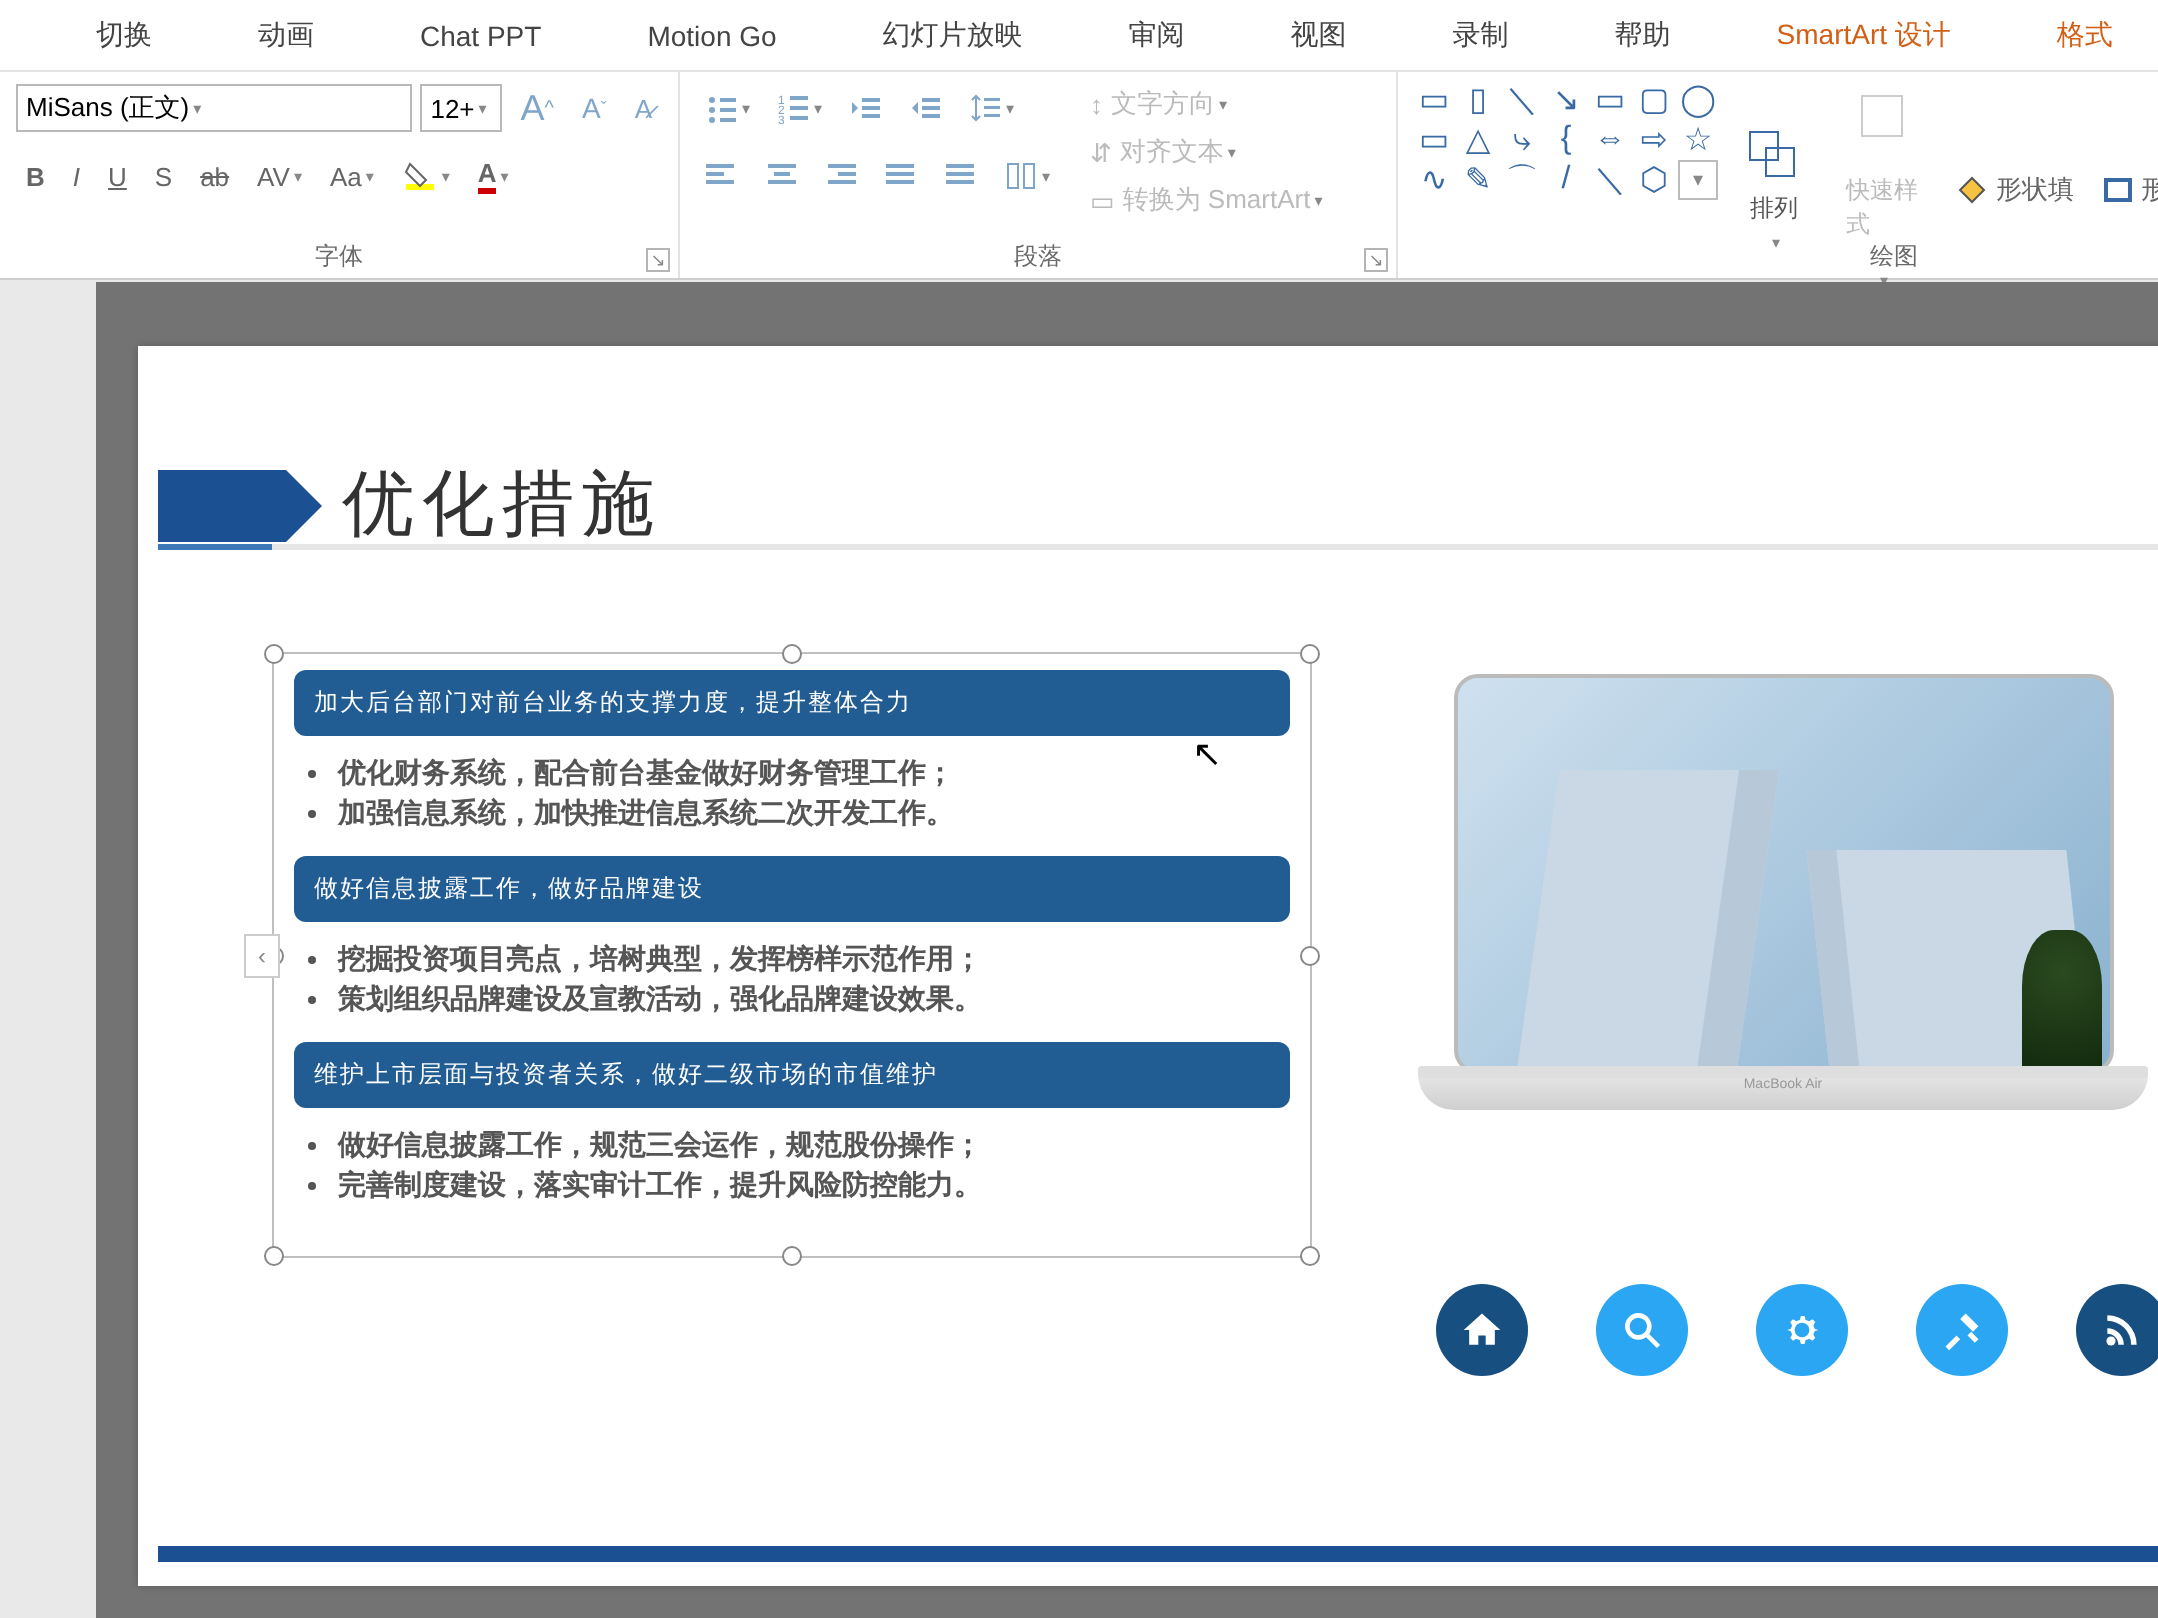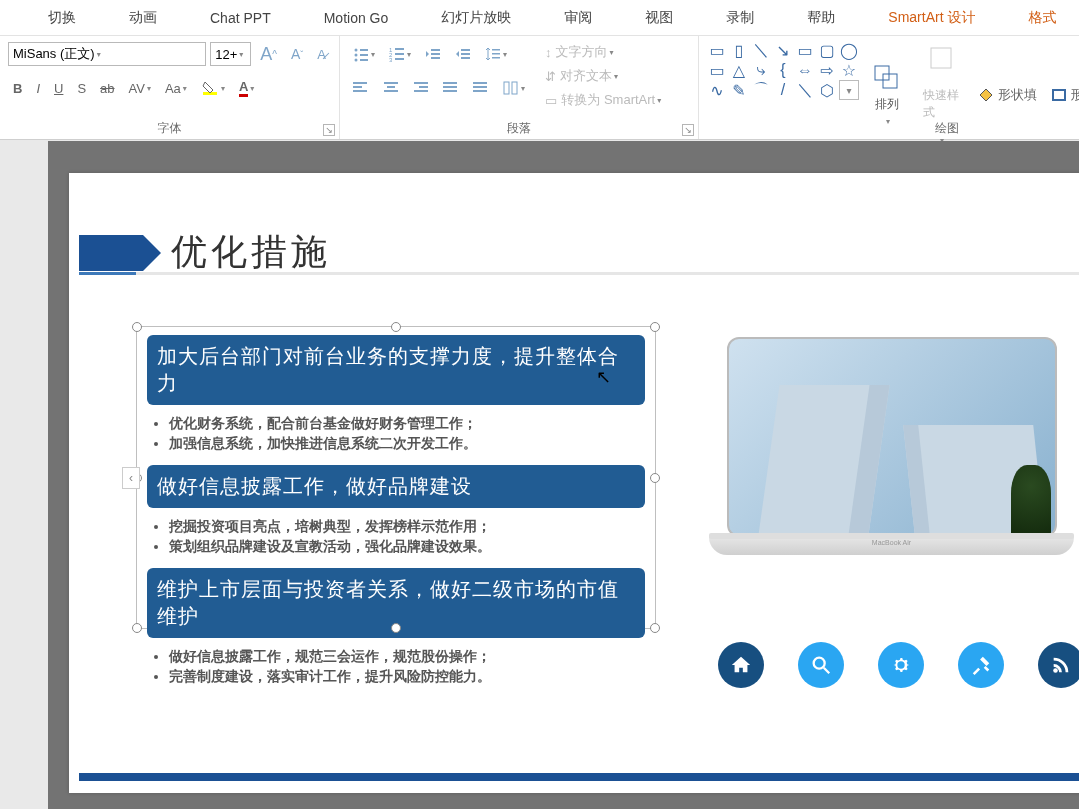--- a/index.html
+++ b/index.html
@@ -36,21 +36,21 @@
   .slide-title { font-size:36px; font-weight:300; color:#333; margin-left:28px; letter-spacing:4px; }
   .title-underline { position:absolute; top:99px; left:10px; width:1040px; height:3px; background:linear-gradient(90deg,#3d79b9,#3d79b9 5.5%, #e6e6e6 5.5%, #e6e6e6); }
 
   .sel-box { position:absolute; top:153px; left:67px; width:520px; height:303px; border:1px solid #bfbfbf; }
   .handle { position:absolute; width:10px; height:10px; background:#fff; border:1px solid #888; border-radius:50%; }
   .handle.tl{top:-5px;left:-5px}.handle.tm{top:-5px;left:calc(50% - 5px)}.handle.tr{top:-5px;right:-5px}
   .handle.ml{top:calc(50% - 5px);left:-5px}.handle.mr{top:calc(50% - 5px);right:-5px}
   .handle.bl{bottom:-5px;left:-5px}.handle.bm{bottom:-5px;left:calc(50% - 5px)}.handle.br{bottom:-5px;right:-5px}
   .nav-left { position:absolute; left:-15px; top:calc(50% - 11px); width:18px; height:22px; border:1px solid #ccc; background:#fff; font-size:12px; color:#888; display:flex; align-items:center; justify-content:center; }
 
-  .sa-item .hdr { background:#215c93; color:#fff; font-size:20px; padding:8px 10px; border-radius:6px; letter-spacing:1px; }
+  .sa-item .hdr { background:#215c93; color:#fff; font-size:12px; padding:8px 10px; border-radius:6px; letter-spacing:1px; }
   .sa-item ul { padding:8px 0 10px 22px; list-style:disc; color:#555; font-size:14px; }
   .sa-item ul li { margin:2px 0;font-weight:bold; }
 
   .laptop { position:absolute; top:164px; right:60px; width:365px; }
   .laptop .screen { width:330px; height:200px; margin:0 auto; border:2px solid #bbb; border-radius:12px; background:linear-gradient(135deg,#cfe1ef,#89b1cf); position:relative; overflow:hidden; }
   .laptop .bld { position:absolute; bottom:0; background:#c9d8e4; }
   .laptop .bld.b1 { left:40px; width:110px; height:150px; transform:skewX(-8deg); border-right:20px solid #b7c9d9; }
   .laptop .bld.b2 { left:180px; width:130px; height:110px; transform:skewX(6deg); border-left:15px solid #b7c9d9; }
   .laptop .tree { position:absolute; bottom:0; right:4px; width:40px; height:70px; background:radial-gradient(circle at 50% 30%, #2a4a20, #132a0d); border-radius:40% 40% 0 0; }
   .laptop .base { width:365px; height:18px; background:linear-gradient(#e6e6e6,#cfcfcf); border-radius:0 0 18px 18px; position:relative; }

